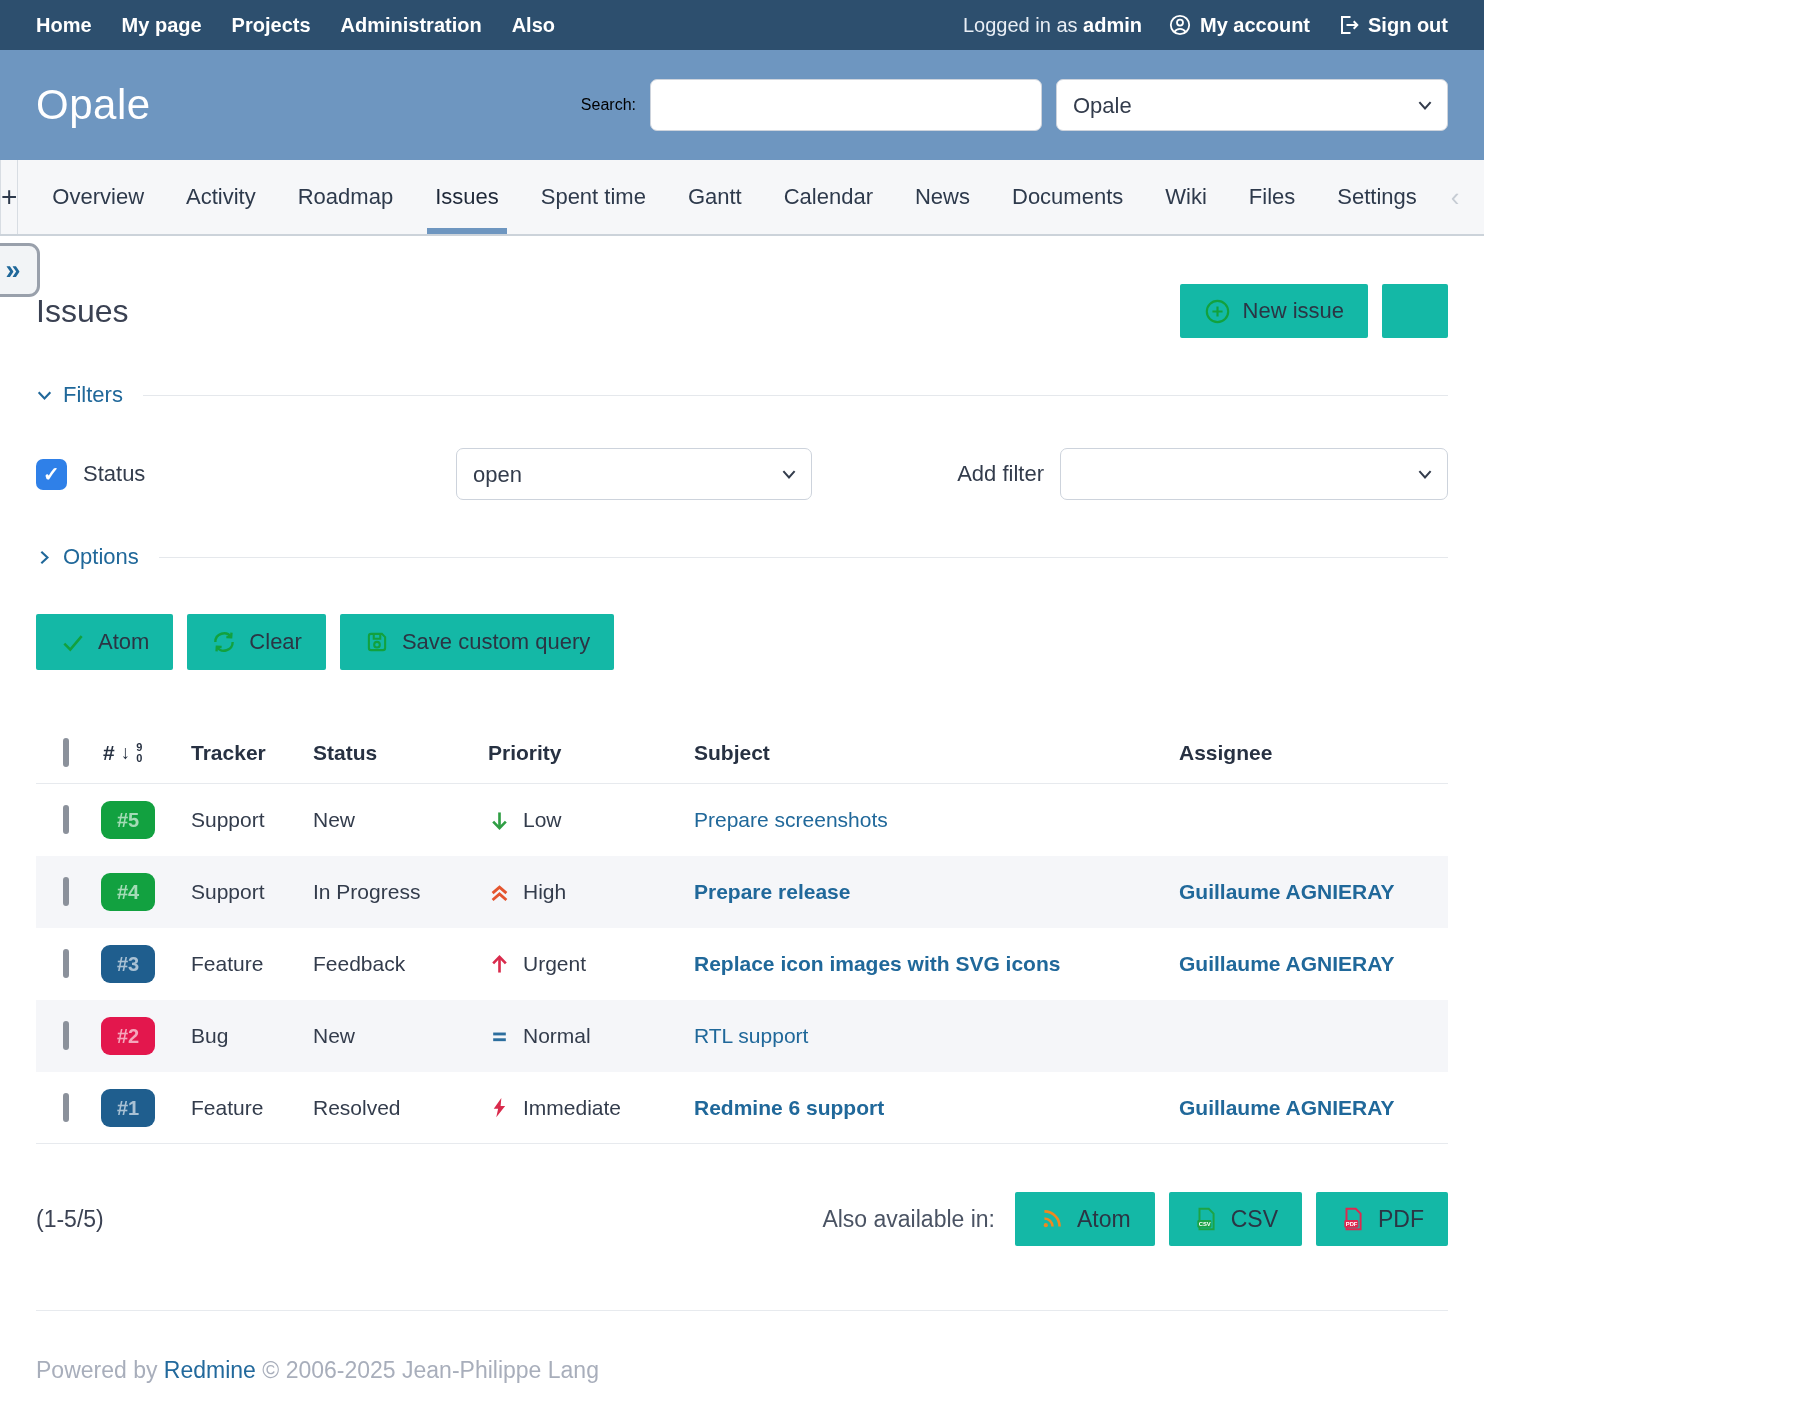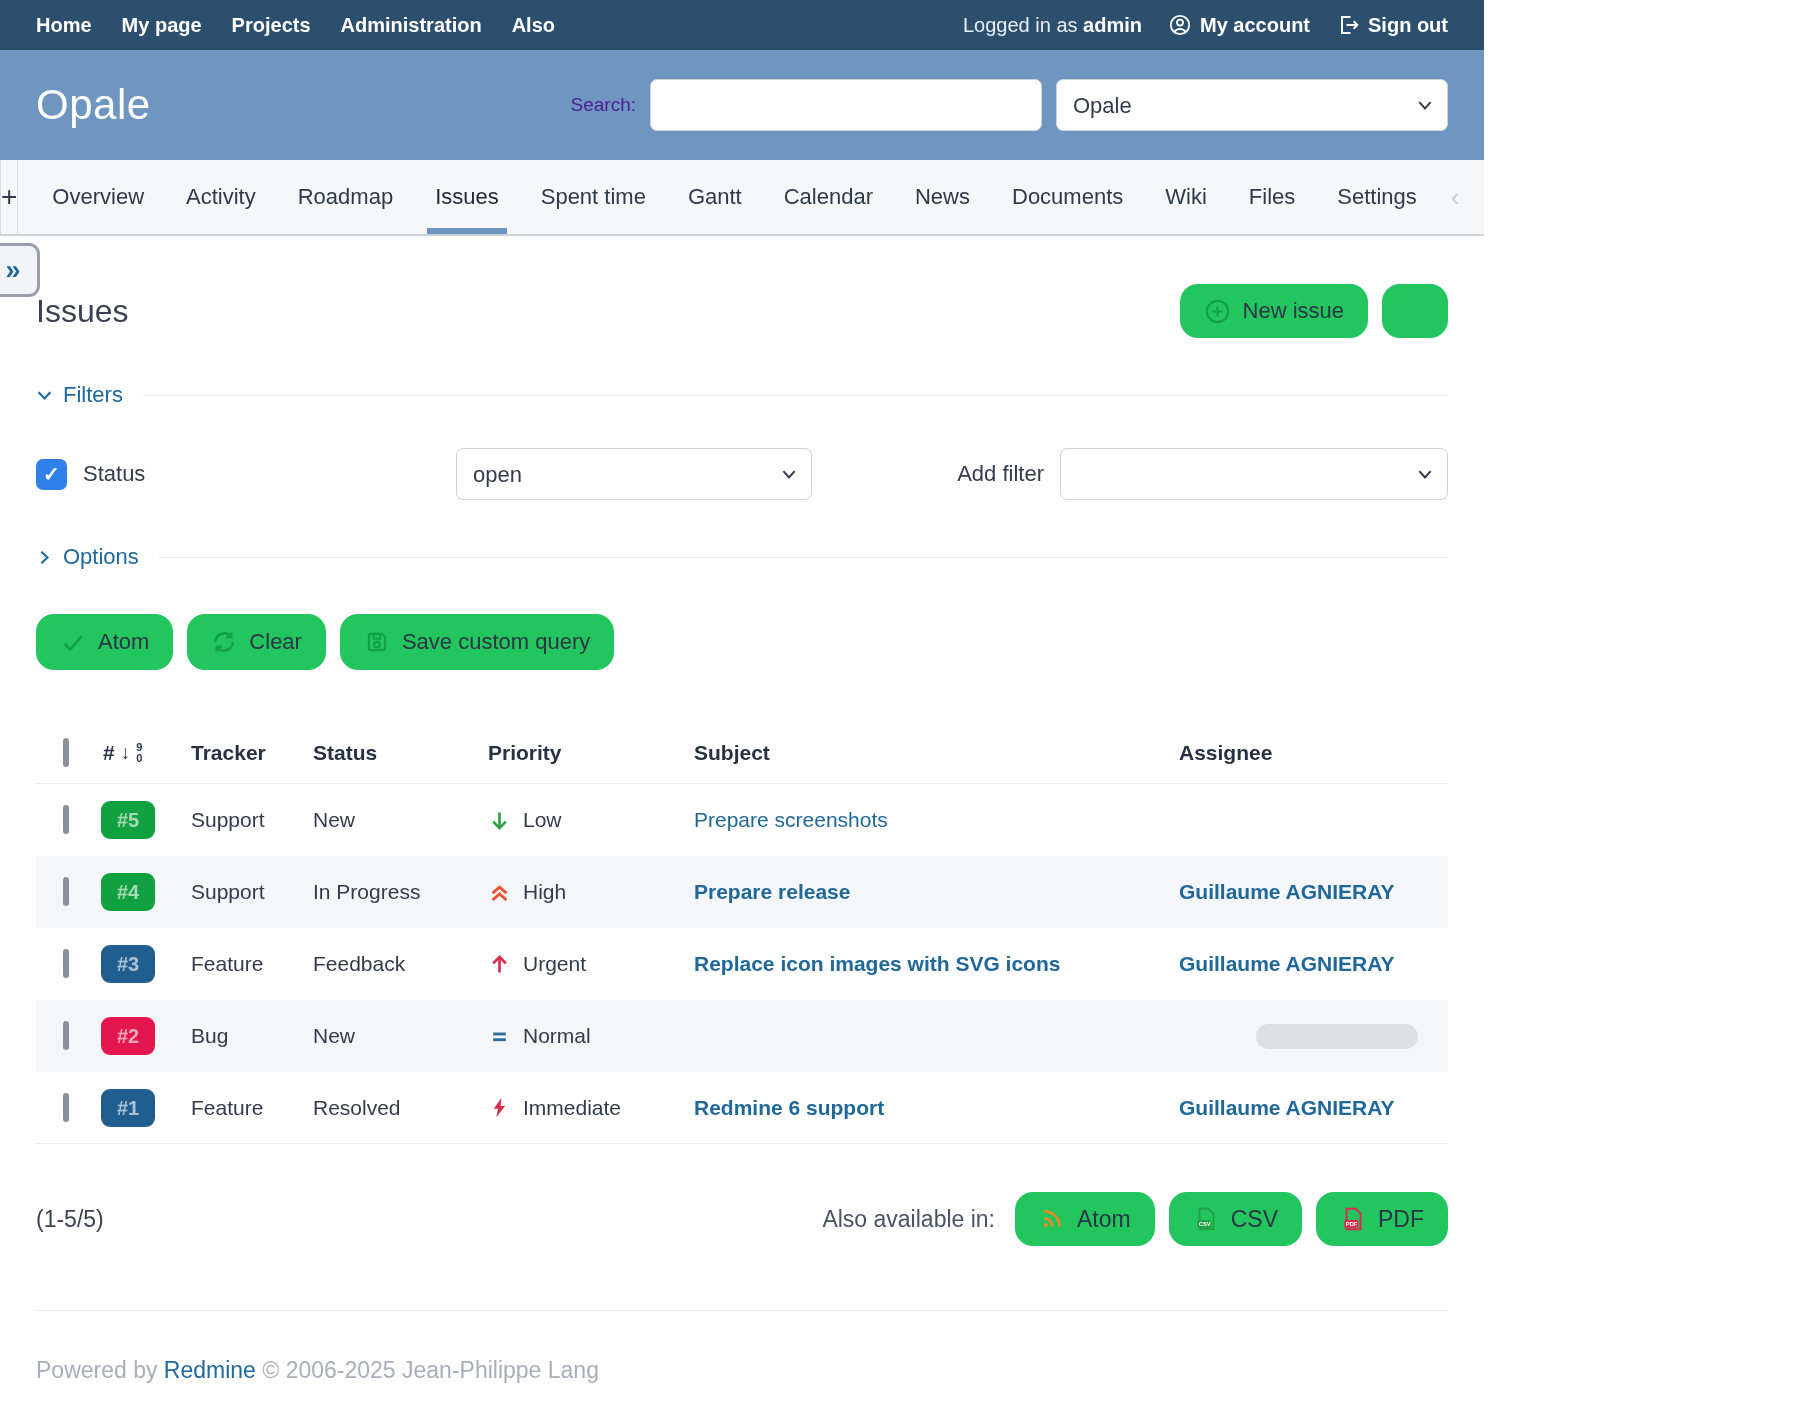--- a/index.html
+++ b/index.html
@@ -14,21 +14,21 @@
   .topnav .right { margin-left:auto; display:flex; align-items:center; gap:26px; font-size:20px; }
   .loggedin { font-weight:normal; color:#e8eef5; }
   .loggedin b { color:#fff; }
   .navlink { display:flex; align-items:center; gap:8px; font-weight:bold; }
   .navlink svg { width:24px; height:24px; }
 
   
   .pheader { height:110px; background:#6e96c0; display:flex; align-items:center; padding:0 36px; }
   .ptitle { color:#fff; font-size:42px; font-weight:300; letter-spacing:.5px; }
   .hsearch { margin-left:auto; display:flex; align-items:center; gap:14px; }
-  .hsearch label { color:#4c1d95; font-size:19px; }
+  .hsearch label { color:#000000; font-size:16px; }
   .hsearch input { width:392px; height:52px; border:1px solid #cdd3dc; border-radius:7px; background:#fff; font-size:21px; padding:0 14px; outline:none; font-family:"Liberation Sans",sans-serif; }
   .selwrap { position:relative; }
   .selwrap select { appearance:none; -webkit-appearance:none; width:392px; height:52px; border:1px solid #cdd3dc; border-radius:7px; background:#fff; font-size:22px; padding:0 44px 0 16px; color:#333c4c; outline:none; font-family:"Liberation Sans",sans-serif; }
   .selwrap .chev { position:absolute; right:14px; top:50%; transform:translateY(-50%); width:18px; height:18px; pointer-events:none; }
 
   
   .tabstrip { height:76px; background:#f6f7f9; border-bottom:2px solid #ccd3da; display:flex; align-items:stretch; }
   .tab-spacer { width:18px; border-right:1px solid #d8dde3; }
   .tab-add { width:92px; border-right:1px solid #d8dde3; display:flex; align-items:center; justify-content:center; font-size:28px; color:#2e3a4c; cursor:pointer; }
   .tabs { display:flex; gap:42px; padding:0 34px; align-items:stretch; }
@@ -40,21 +40,21 @@
   .tabscroll .next { color:#39414f; cursor:pointer; }
 
   
   .sbtoggle { position:absolute; left:-14px; top:243px; width:54px; height:54px; background:#f2f4f6; border:3px solid #99a0ab; border-radius:11px; display:flex; align-items:center; justify-content:center; color:#20689a; font-size:27px; font-weight:bold; cursor:pointer; }
 
   
   .content { padding:0 36px; }
   .title-row { margin-top:48px; display:flex; align-items:center; }
   .title-row h2 { font-size:32px; font-weight:500; color:#3a4152; }
   .title-actions { margin-left:auto; display:flex; gap:14px; }
-  .btn { display:flex; align-items:center; gap:12px; background:#22c55e; border:none; border-radius:18px; height:54px; padding:17px 24px; font-size:22px; color:#2b3544; cursor:pointer; font-family:"Liberation Sans",sans-serif; }
+  .btn { display:flex; align-items:center; gap:12px; background:#14b8a6; border:none; border-radius:2px; height:54px; padding:17px 24px; font-size:22px; color:#2b3544; cursor:pointer; font-family:"Liberation Sans",sans-serif; }
   .btn svg { flex:0 0 auto; }
   .btn-more { width:66px; justify-content:center; gap:0; }
   .dots i { display:inline-block; width:7px; height:7px; border-radius:50%; background:#2a6f9f; margin:0 3px; }
 
   
   .legend { margin-top:44px; display:flex; align-items:center; }
   .legend .lbl { display:flex; align-items:center; gap:10px; font-size:22px; color:#20689a; cursor:pointer; white-space:nowrap; }
   .legend .rule { flex:1; height:1px; background:#e5e8ec; margin-left:20px; }
   .filter-row { margin-top:40px; display:flex; align-items:center; }
   .chkline { display:flex; align-items:center; gap:16px; width:420px; }
@@ -373,20 +373,21 @@
         <span><span class="badge badge-red">#2</span></span>
         <span>Bug</span>
         <span>New</span>
         <span class="pri">
           <svg viewBox="0 0 20 20" fill="none" stroke="#2c6e9e" stroke-width="2.5">
               <path d="M4.5 7.8h11"></path>
               <path d="M4.5 12.8h11"></path>
             </svg>
           <span>Normal</span>
         </span>
+        <span class="subject"><a>RTL support</a></span>
         <span class="assignee"><a></a></span>
         <span class="pcell">
             <span class="pbar"><span class="pfill" style="width: 0%;"></span></span>
           </span>
         <span class="rowmore dots">
             <i></i>
             <i></i>
             <i></i>
           </span>
       </div>

